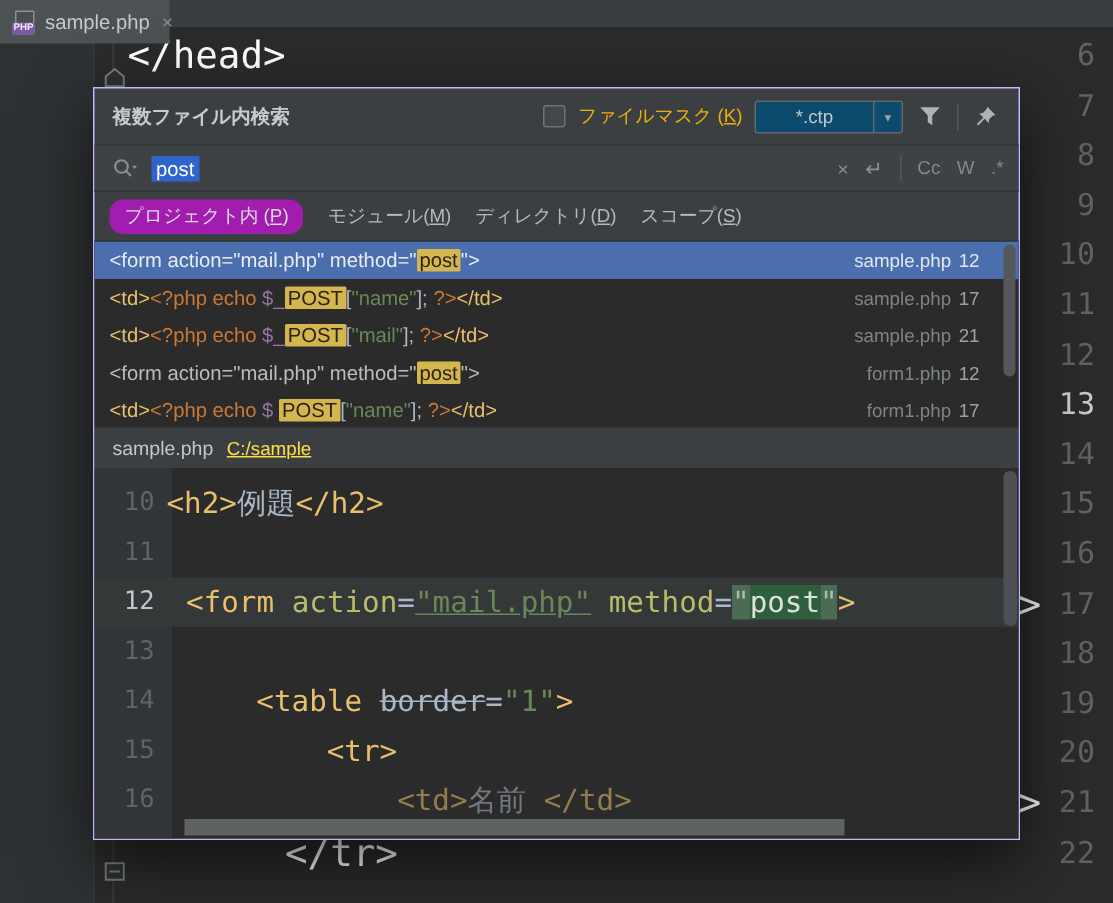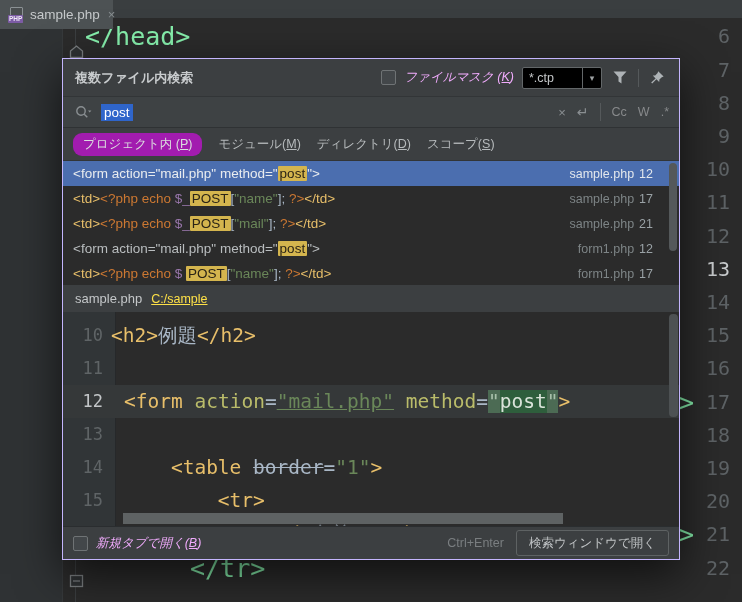--- a/index.html
+++ b/index.html
@@ -12,21 +12,21 @@
     overflow:hidden;font-family:"Liberation Sans",sans-serif;-webkit-font-smoothing:antialiased;}
 
   
   .gutter{position:absolute;left:0;top:0;width:62px;height:602px;background:var(--gutter-bg);
     border-right:1px solid #36393B;z-index:1;}
   .indent-guide{position:absolute;left:75px;top:0;width:1px;height:602px;background:#3B3E40;z-index:1;}
   .ln{position:absolute;right:12px;width:40px;text-align:right;height:33px;line-height:33px;
     font-family:"DejaVu Sans Mono",monospace;font-size:20px;color:#5E6366;z-index:2;}
   .ln.current{color:#C8CBCD;}
   .bgcode{position:absolute;height:33px;line-height:33px;white-space:pre;
-    font-family:"DejaVu Sans Mono",monospace;font-size:25px;color:#86efac;z-index:2;}
+    font-family:"DejaVu Sans Mono",monospace;font-size:25px;color:#ffffff;z-index:2;}
   .fold{position:absolute;left:69px;z-index:3;}
   .tabbar{position:absolute;left:0;top:0;width:742px;height:18px;background:#3A3E40;z-index:4;}
   .tab{position:absolute;left:0;top:0;width:113px;height:29px;background:#4D5254;z-index:5;
     display:flex;align-items:center;gap:6px;padding:0 8px;box-sizing:border-box;}
   .tab-title{font-size:13.5px;color:#C6C9CB;}
   .tab-close{font-size:13px;color:#878D90;margin-left:2px;}
   .php-icon{width:16px;height:16px;position:relative;flex:0 0 auto;}
   .php-icon .page{position:absolute;left:2px;top:0;width:11px;height:14px;background:#4A4E50;
     border:1px solid #8B9194;border-radius:1px;}
   .php-icon .badge{position:absolute;left:0;bottom:0;background:#7C5BA5;color:#EFE9F6;
@@ -35,24 +35,24 @@
   
   .dialog{position:absolute;left:62px;top:58px;width:618px;height:502px;z-index:10;
     background:var(--panel);border:1px solid #c4b5fd;box-sizing:border-box;
     box-shadow:0 14px 42px rgba(0,0,0,.65);display:flex;flex-direction:column;}
   .dlg-header{height:37px;flex:0 0 auto;display:flex;align-items:center;gap:8px;
     padding:0 12px;border-bottom:1px solid #323537;}
   .dlg-title{font-size:13px;font-weight:bold;color:#C8CBCD;white-space:nowrap;}
   .dlg-summary{font-size:12.5px;color:#8C9092;white-space:nowrap;}
   .hdr-right{margin-left:auto;display:flex;align-items:center;gap:8px;}
   .cbox{width:13px;height:13px;border:1px solid #6F7375;border-radius:2px;background:#43474A;flex:0 0 auto;}
-  .cbx-label{font-size:12.5px;color:#f0abfc;white-space:nowrap;font-style:italic;}
+  .cbx-label{font-size:12.5px;color:#eab308;white-space:nowrap;}
   .mn{text-decoration:underline;}
-  .combo{width:80px;height:22px;border:1px solid #636769;border-radius:2px;background:#000000;
-    display:flex;align-items:center;box-sizing:border-box;}
+  .combo{width:99px;height:22px;border:1px solid #636769;border-radius:2px;background:#0c4a6e;
+    display:flex;align-items:center;box-sizing:border-box;text-align:center;}
   .combo-val{flex:1;padding:0 6px;font-size:12.5px;color:#C3C6C8;}
   .combo-arrow{width:18px;height:100%;border-left:1px solid #636769;display:flex;align-items:center;
     justify-content:center;color:#9DA1A3;font-size:9px;}
   .vsep{width:1px;height:18px;background:#55595B;}
   .icon-btn{display:flex;align-items:center;justify-content:center;width:20px;height:20px;}
 
   .dlg-search{height:30px;flex:0 0 auto;display:flex;align-items:center;gap:8px;padding:0 10px;
     background:#3E4244;border-bottom:1px solid #2F3234;}
   .search-val{font-size:13.5px;color:#FFFFFF;background:var(--txt-sel);padding:1px 3px;}
   .search-right{margin-left:auto;display:flex;align-items:center;gap:11px;
@@ -236,22 +236,14 @@
           <div class="pline current"><span class="pno">12</span><span class="pcode" style="padding-left: 0px;"><span class="c-tag">&lt;form</span><span class="c-plain"> </span><span class="c-attr">action</span><span class="c-plain">=</span><span class="c-strlink">"mail.php"</span><span class="c-plain"> </span><span class="c-attr">method</span><span class="c-plain">=</span><span class="c-matchq">"</span><span class="c-matchsel">post</span><span class="c-matchq">"</span><span class="c-tag">&gt;</span></span></div>
           <div class="pline"><span class="pno">13</span><span class="pcode" style="padding-left: 0px;"></span></div>
           <div class="pline"><span class="pno">14</span><span class="pcode" style="padding-left: 46.92px;"><span class="c-tag">&lt;table</span><span class="c-plain"> </span><span class="c-strike">border</span><span class="c-plain">=</span><span class="c-str">"1"</span><span class="c-tag">&gt;</span></span></div>
           <div class="pline"><span class="pno">15</span><span class="pcode" style="padding-left: 93.84px;"><span class="c-tag">&lt;tr&gt;</span></span></div>
           <div class="pline dim"><span class="pno">16</span><span class="pcode" style="padding-left: 140.76px;"><span class="c-tag">&lt;td&gt;</span><span class="c-plain">名前 </span><span class="c-tag">&lt;/td&gt;</span></span></div>
         </div>
       <div class="pv-scroll"></div>
       <div class="ph-scroll"></div>
     </div>
 
-    <div class="dlg-footer">
-      <span class="cbox"></span>
-      <span class="cbx-label"><span>新規タブで開く(</span><span class="mn">B</span><span>)</span></span>
-      <span class="foot-right">
-        <span class="shortcut">Ctrl+Enter</span>
-        <span class="open-btn">検索ウィンドウで開く</span>
-      </span>
-    </div>
   </div>
 </div>
 
 </body></html>

